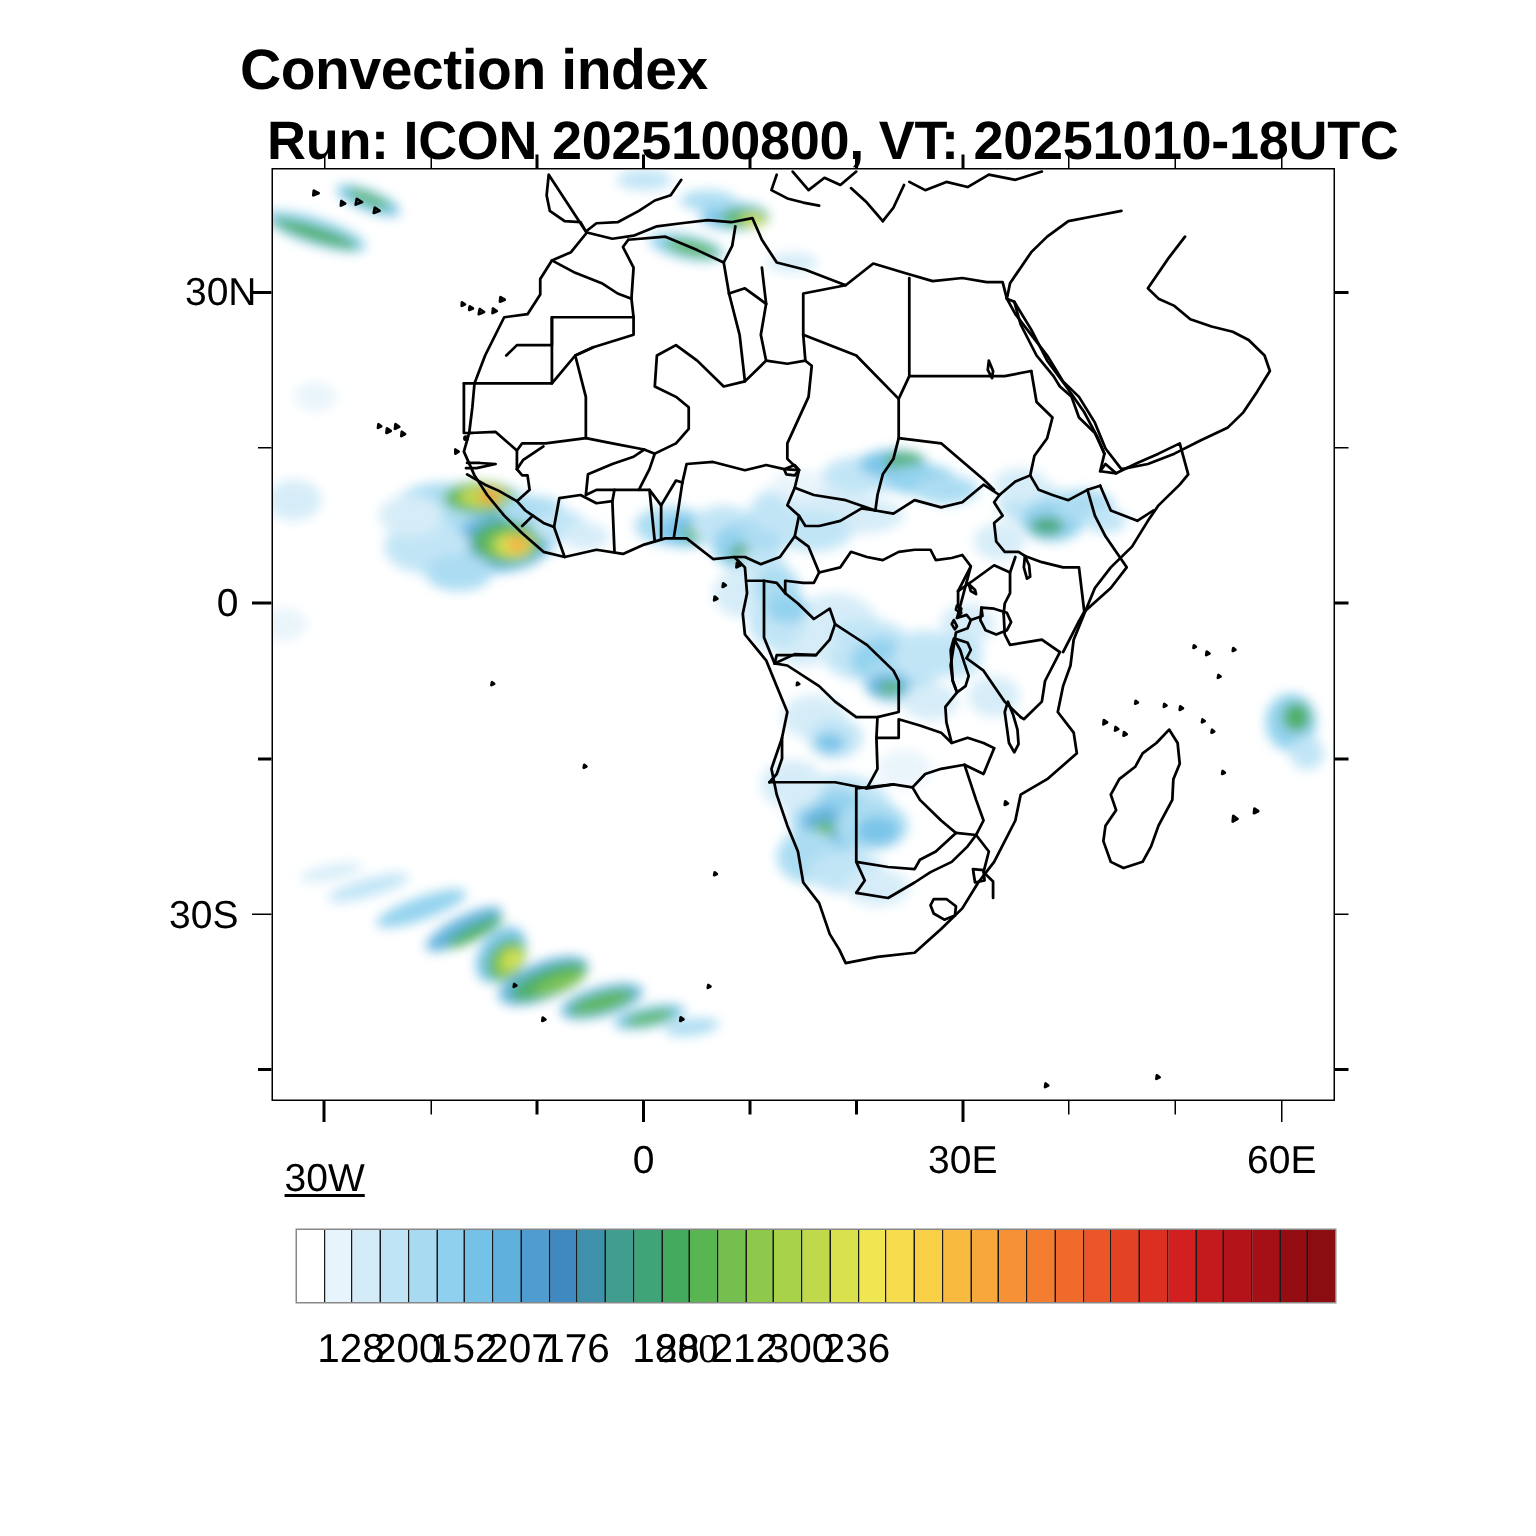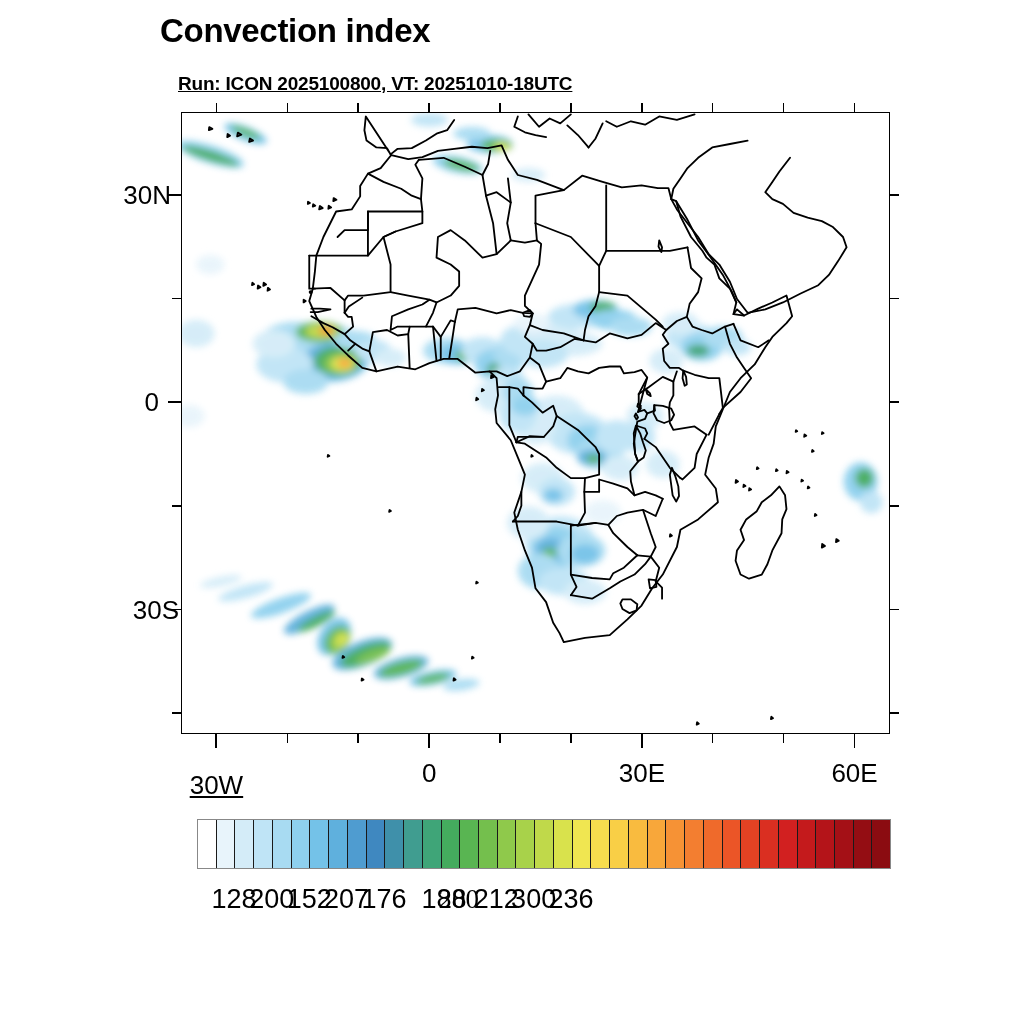--- a/index.html
+++ b/index.html
@@ -1,23 +1,23 @@
 <!DOCTYPE html>
 <html><head>
 <meta charset="utf-8">
 <style>
   html,body{margin:0;padding:0;background:#fff;}
   body{width:1024px;height:1024px;position:relative;overflow:hidden;
        font-family:"Liberation Sans",sans-serif;color:#000;}
 
   
-  #title{position:absolute;left:160px;top:12px;font-size:33px;font-weight:bold;
+  #title{position:absolute;left:160px;top:26px;font-size:38px;font-weight:bold;
          letter-spacing:-0.3px;white-space:nowrap;}
-  #subtitle{position:absolute;left:178px;top:73px;font-size:19px;font-weight:bold;
-            letter-spacing:-0.2px;white-space:nowrap;text-decoration:underline;}
+  #subtitle{position:absolute;left:178px;top:73px;font-size:36px;font-weight:bold;
+            letter-spacing:-0.2px;white-space:nowrap;}
 
   
   #plot{position:absolute;left:181px;top:112px;width:709px;height:622px;
         border:1.6px solid #000;box-sizing:border-box;background:#fff;overflow:hidden;}
   #mapsvg{position:absolute;left:0;top:0;width:100%;height:100%;display:block;}
 
   
   .tick{position:absolute;background:#000;}
   .tk-l{width:13px;height:1.7px;}      
   .tk-lm{width:9px;height:1.5px;}      
@@ -436,21 +436,21 @@
 
 <div id="axis-layer">
     <div class="tick tk-l" style="left: 168px; top: 193.933px;"></div>
     <div class="tick tk-r" style="left: 890px; top: 194.133px;"></div>
     <div class="ylab" style="left: 12px; top: 194.933px; width: 159px;">30N</div>
     <div class="tick tk-l" style="left: 168px; top: 401.267px;"></div>
     <div class="tick tk-r" style="left: 890px; top: 401.467px;"></div>
     <div class="ylab" style="left: 0px; top: 402.267px; width: 159px;">0</div>
     <div class="tick tk-l" style="left: 168px; top: 608.6px;"></div>
     <div class="tick tk-r" style="left: 890px; top: 608.8px;"></div>
-    <div class="ylab" style="left: 0px; top: 609.6px; width: 159px; padding-left: 20px;">30S</div>
+    <div class="ylab" style="left: 0px; top: 609.6px; width: 159px;">30S</div>
     <div class="tick tk-lm" style="left: 172px; top: 297.8px;"></div>
     <div class="tick tk-r" style="left: 890px; top: 297.8px;"></div>
     <div class="tick tk-lm" style="left: 172px; top: 505.133px;"></div>
     <div class="tick tk-r" style="left: 890px; top: 505.133px;"></div>
     <div class="tick tk-lm" style="left: 172px; top: 712.467px;"></div>
     <div class="tick tk-r" style="left: 890px; top: 712.467px;"></div>
     <div class="tick tk-b" style="left: 215.45px; top: 734px;"></div>
     <div class="tick tk-t" style="left: 215.65px; top: 103px;"></div>
     <div class="xlab" style="left: 216.45px; top: 770px; text-decoration: underline;">30W</div>
     <div class="tick tk-b" style="left: 428.15px; top: 734px;"></div>

